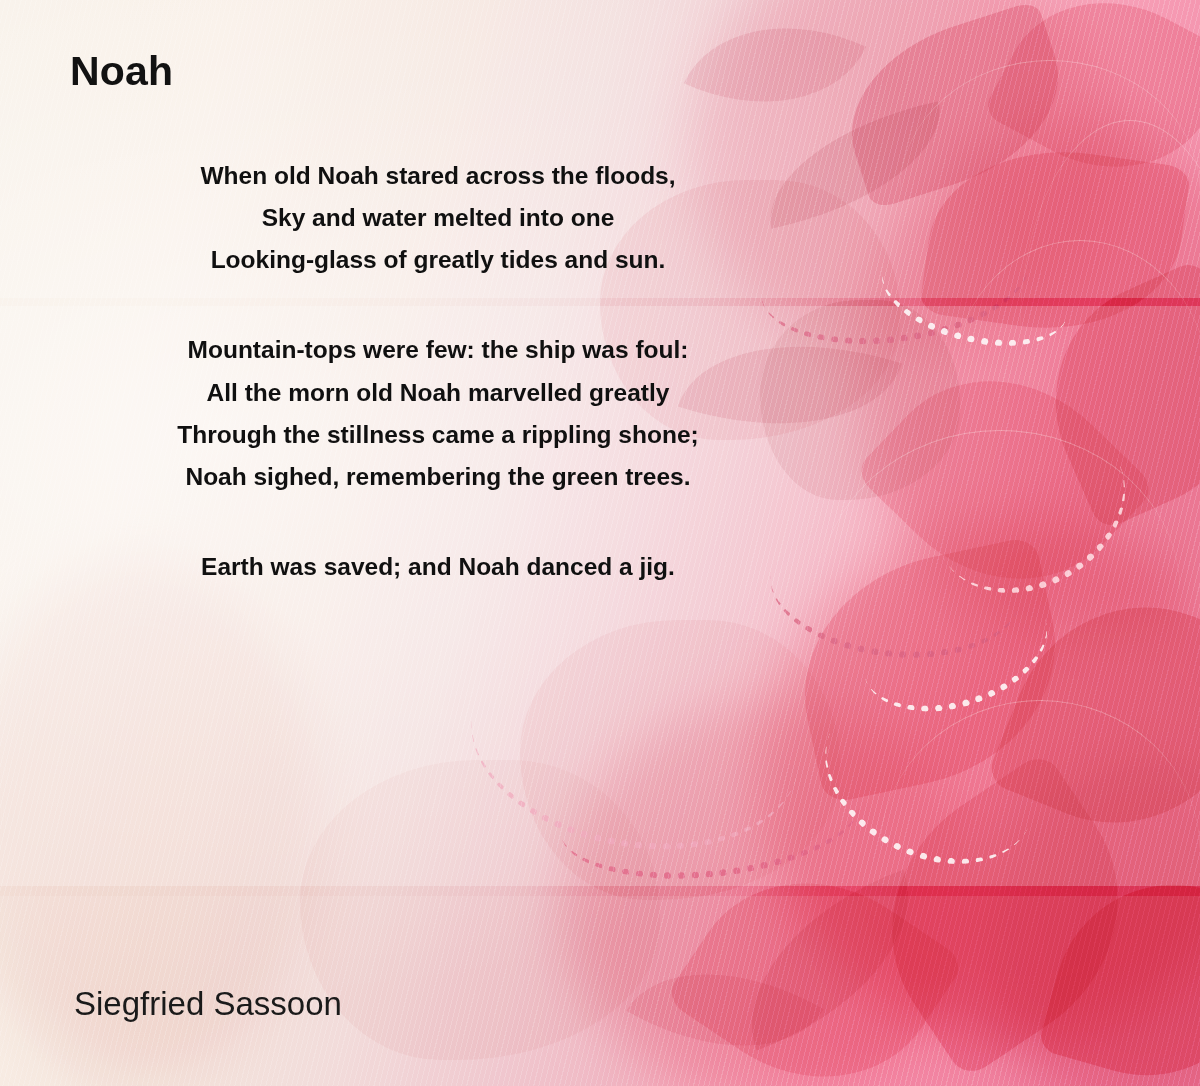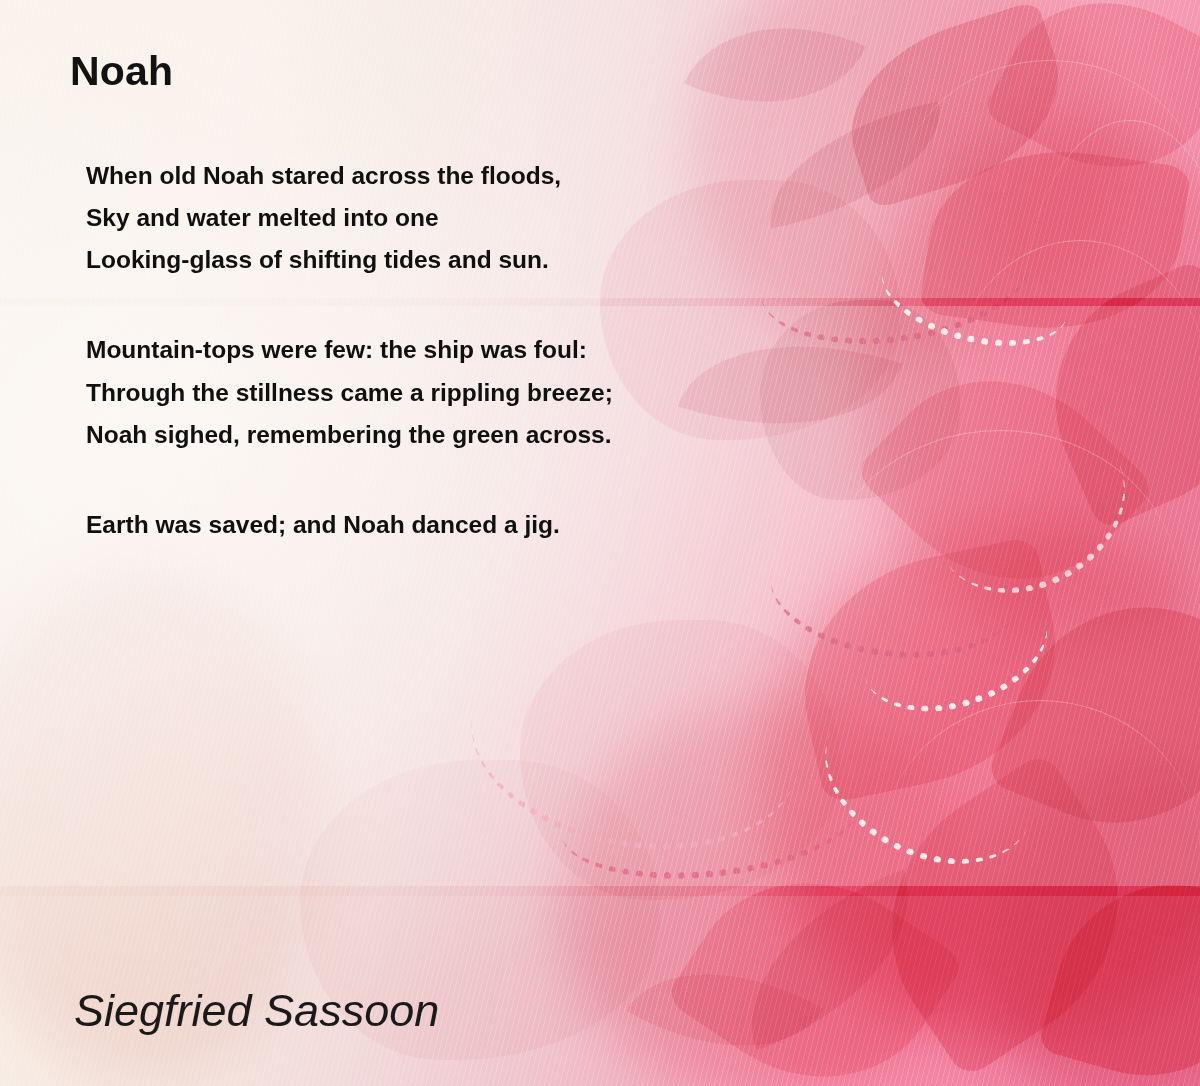--- a/index.html
+++ b/index.html
@@ -105,40 +105,40 @@
     position: absolute;
     left: 70px;
     top: 48px;
     font-size: 41px;
     font-weight: bold;
     color: #121212;
     letter-spacing: 0.2px;
   }
   #poem-body {
     position: absolute;
-    left: 86px;
+    left: 58px;
     top: 155px;
     width: 760px;
+    text-align: center;
   }
   .stanza {
     margin: 0 0 48px 0;
   }
   .line {
     font-size: 24.5px;
     font-weight: bold;
     color: #101010;
     line-height: 1.72;
     white-space: pre;
   }
   #poem-author {
     position: absolute;
     left: 74px;
     top: 985px;
-    font-size: 45px;
-    font-style: italic;
+    font-size: 33px;
     color: #1a1a1a;
   }
 </style>
 </head>
 <body>
 
 <div id="poem-card">
 
   <div class="bg-layer">
 
@@ -194,27 +194,28 @@
     <div class="vignette"></div>
   </div>
 
   <div class="content">
     <div id="poem-title">Noah</div>
 
     <div id="poem-body">
       <div class="stanza">
         <div class="line">When old Noah stared across the floods,</div>
         <div class="line">Sky and water melted into one</div>
-        <div class="line">Looking-glass of shifting tides and sun.</div>
+        <div class="line">Looking-glass of greatly tides and sun.</div>
       </div>
 
       <div class="stanza">
         <div class="line">Mountain-tops were few: the ship was foul:</div>
-        <div class="line">Through the stillness came a rippling breeze;</div>
-        <div class="line">Noah sighed, remembering the green across.</div>
+        <div class="line">All the morn old Noah marvelled greatly</div>
+        <div class="line">Through the stillness came a rippling shone;</div>
+        <div class="line">Noah sighed, remembering the green trees.</div>
       </div>
 
       <div class="stanza">
         <div class="line">Earth was saved; and Noah danced a jig.</div>
       </div>
     </div>
 
     <div id="poem-author">Siegfried Sassoon</div>
   </div>
 </div>

